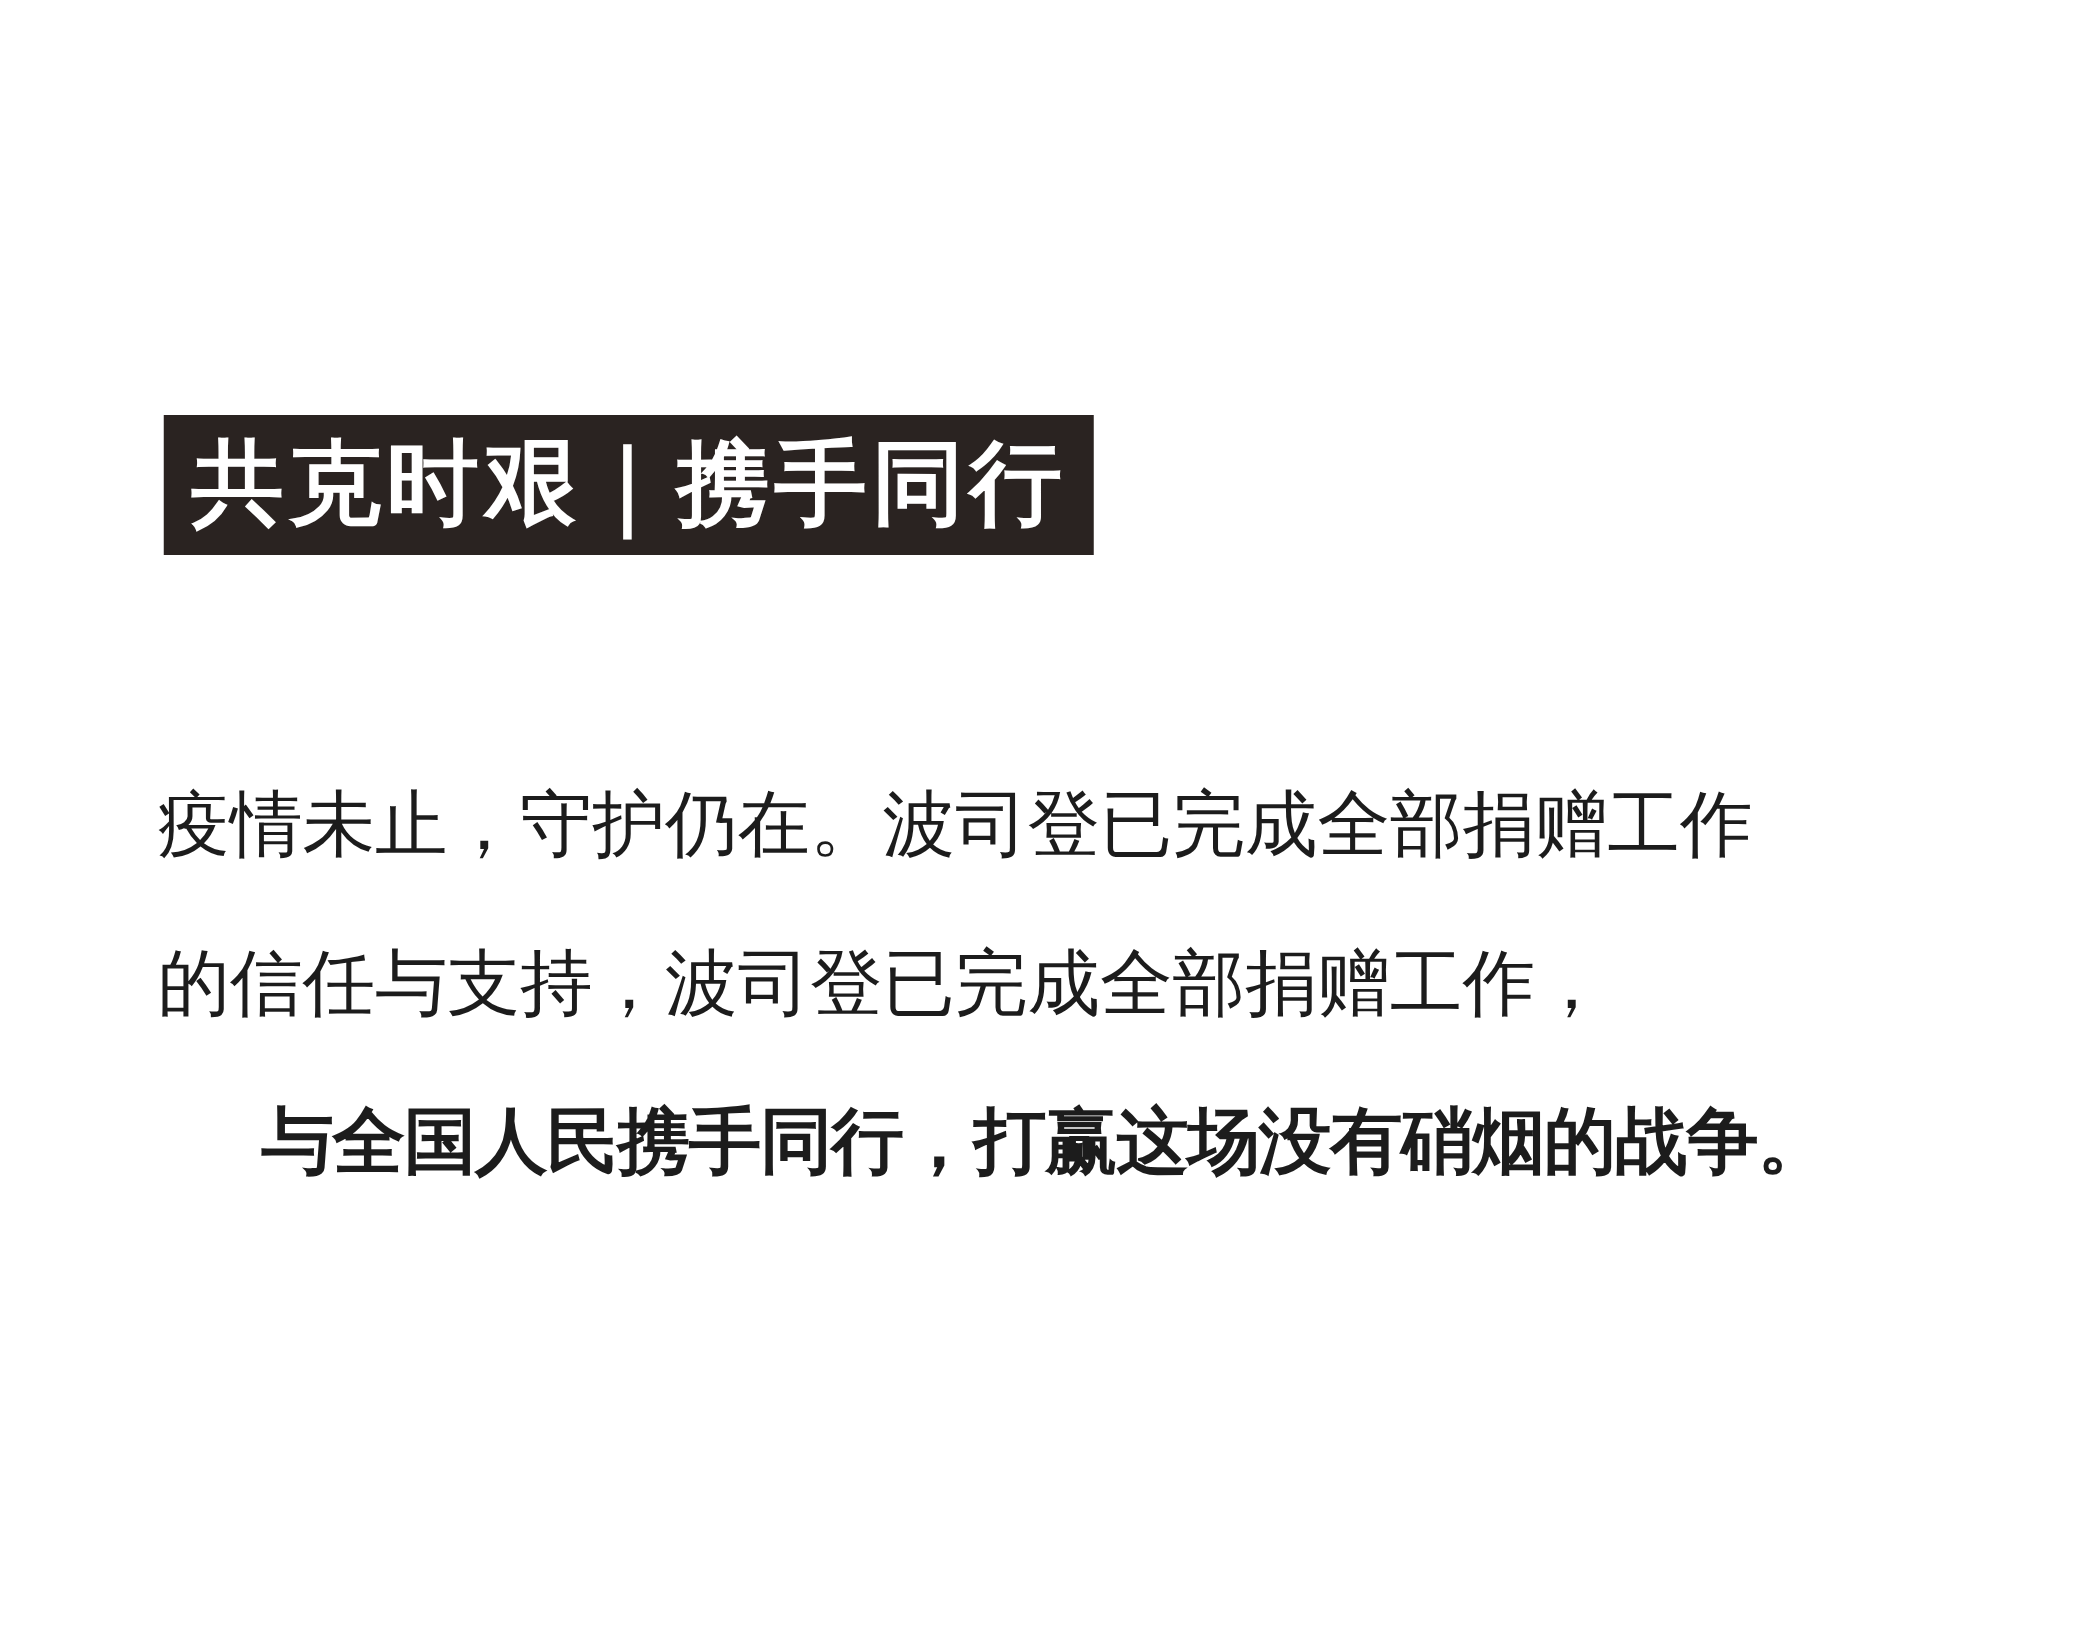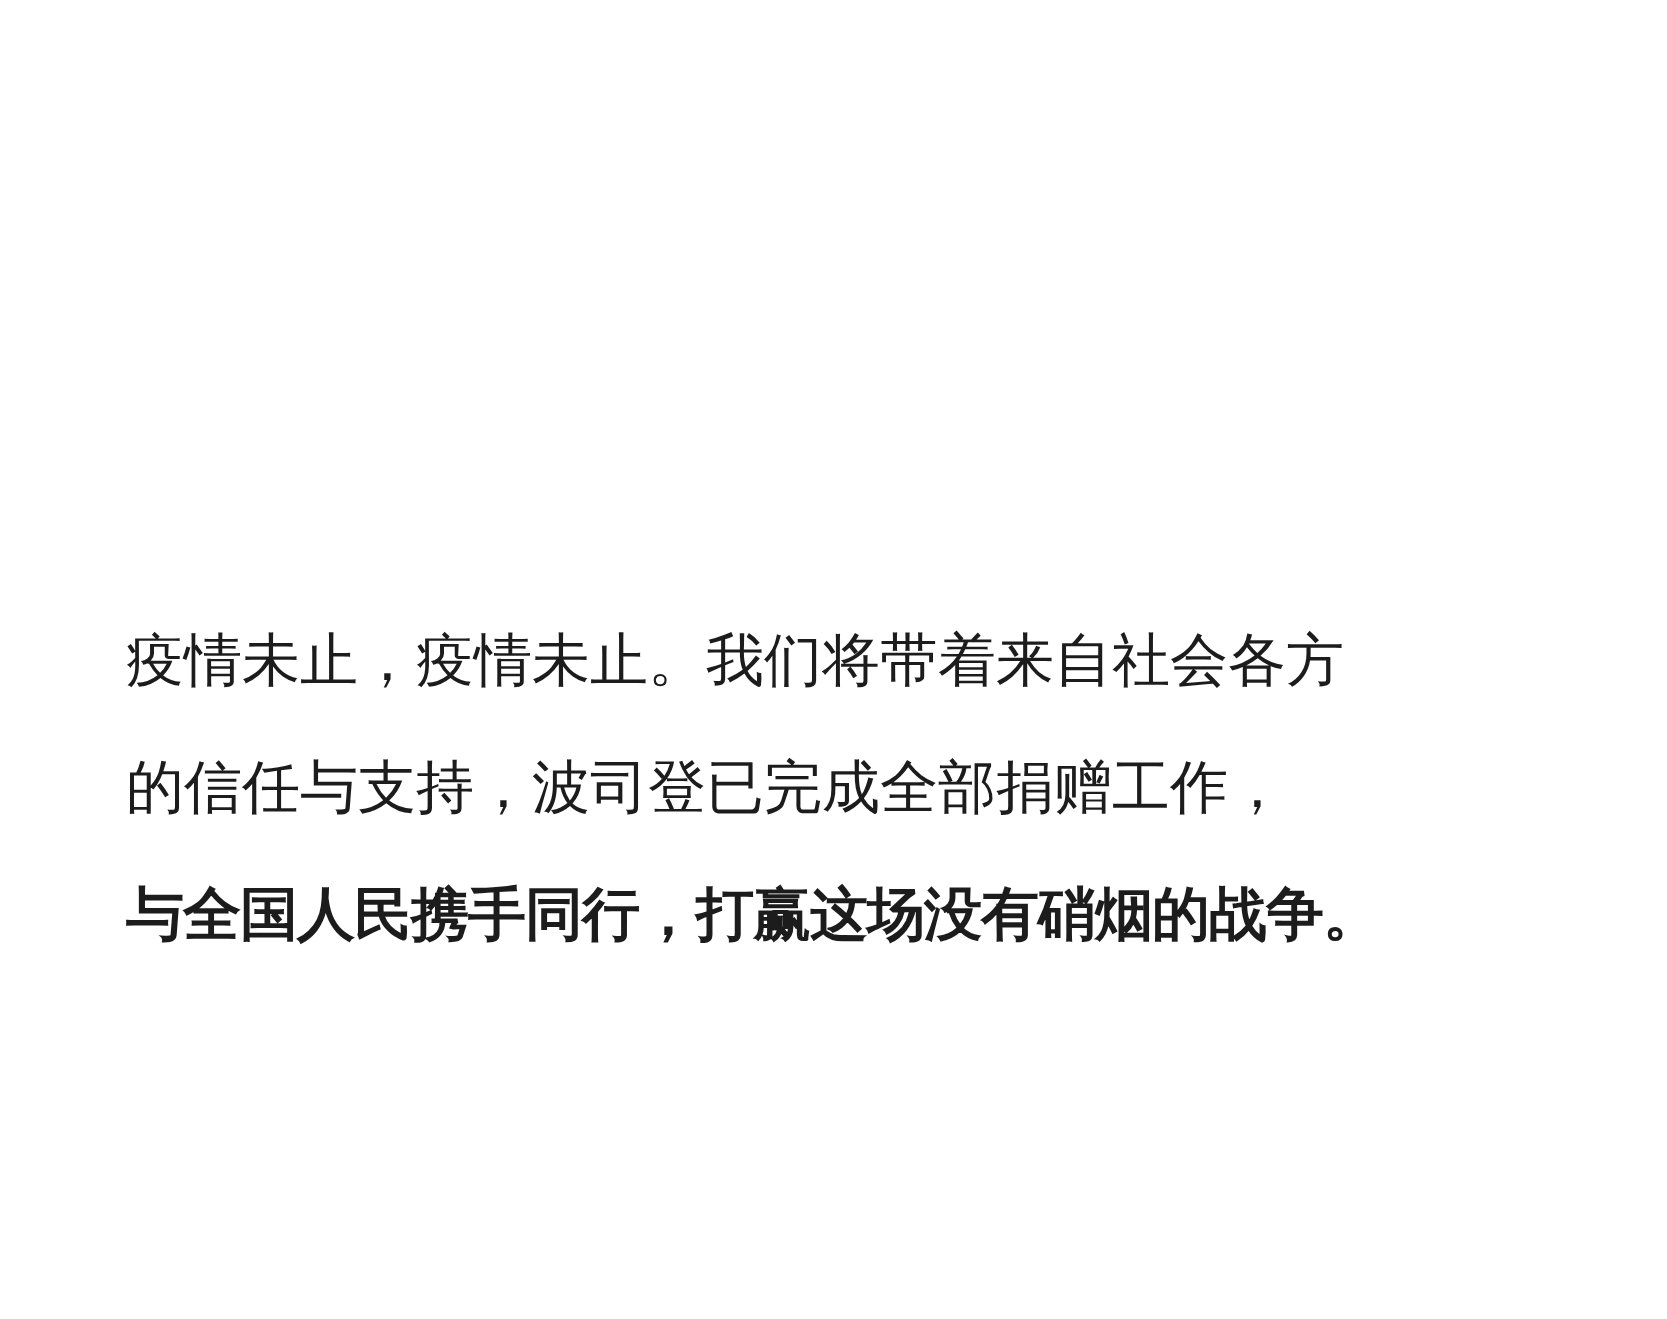--- a/index.html
+++ b/index.html
@@ -47,27 +47,31 @@
     font-size: 58px;
     line-height: 127px;
     letter-spacing: 0px;
     color: #1c1c1c;
     white-space: nowrap;
     font-weight: 400;
   }
   .body-line.bold {
     font-weight: 700;
     letter-spacing: -1px;
+    text-align: center;
   }
 </style>
 </head>
 <body>
 
 <div class="page">
 
+  <div class="headline-wrap">
+    <div class="headline">共克时艰｜携手同行</div>
+  </div>
 
   <div class="body-block">
-    <div class="body-line">疫情未止，疫情未止。我们将带着来自社会各方</div>
+    <div class="body-line">疫情未止，守护仍在。波司登已完成全部捐赠工作</div>
     <div class="body-line">的信任与支持，波司登已完成全部捐赠工作，</div>
     <div class="body-line bold">与全国人民携手同行，打赢这场没有硝烟的战争。</div>
   </div>
 
 </div>
 
 </body></html>

